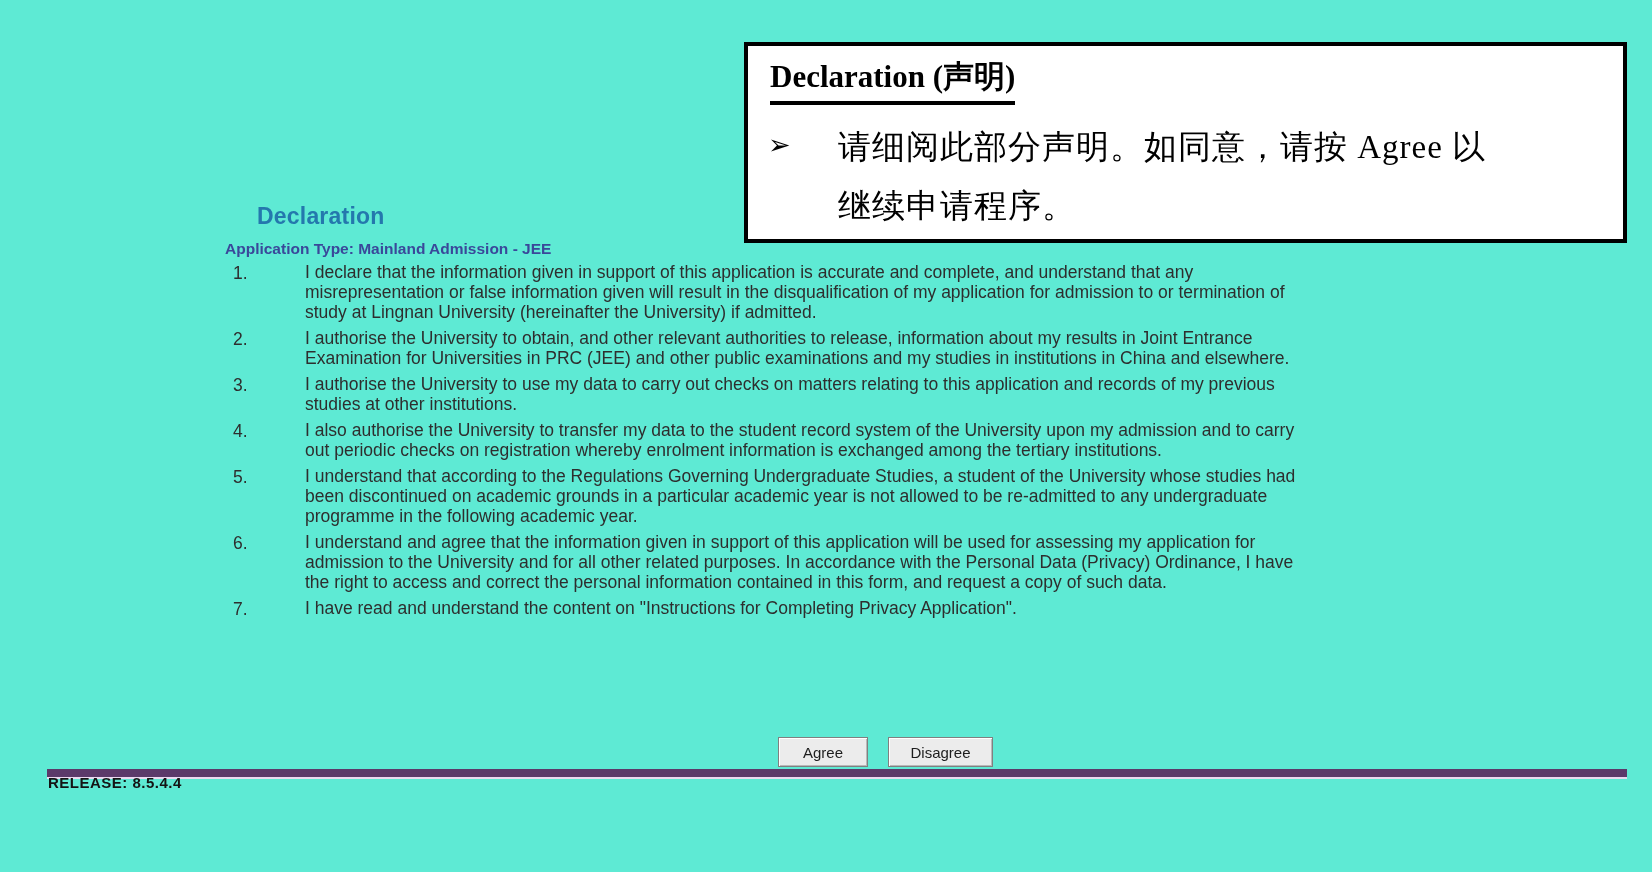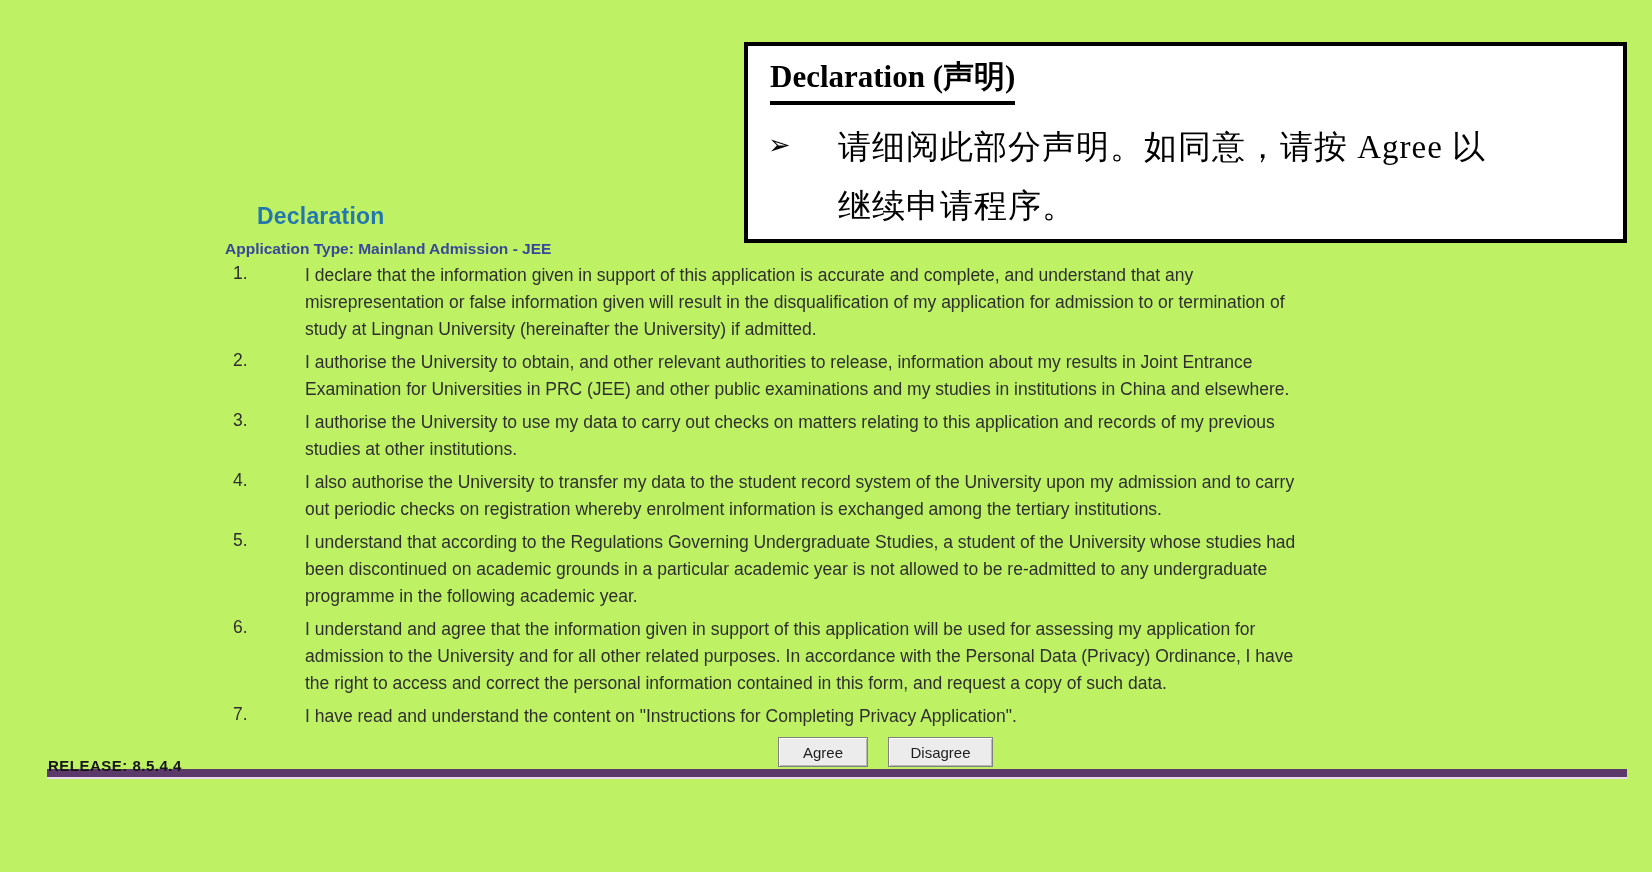--- a/index.html
+++ b/index.html
@@ -1,20 +1,20 @@
 <!DOCTYPE html>
 <html><head>
 <meta charset="utf-8">
 <style>
   html, body { margin: 0; padding: 0; background: #ffffff; }
   .page {
     position: relative;
     width: 1652px;
     height: 872px;
-    background: #bef264;
+    background: #5eead4;
     font-family: "Liberation Sans", sans-serif;
     overflow: hidden;
   }
 
   
   .callout {
     position: absolute;
     left: 744px; top: 42px;
     width: 883px; height: 201px;
     border: 4px solid #000000;
@@ -85,21 +85,21 @@
   }
   .decl-num {
     flex: none;
     width: 72px;
     font-size: 17.5px;
     line-height: 23.5px;
     color: #2e2e2e;
   }
   .decl-text {
     font-size: 17.5px;
-    line-height: 27px;
+    line-height: 20px;
     color: #2e2e2e;
     white-space: pre-line;
     width: 1185px;
   }
 
   
   .btn-row {
     position: absolute;
     left: 778px; top: 737px;
     display: flex;
@@ -124,21 +124,21 @@
   
   .rule-purple {
     position: absolute;
     left: 47px; top: 769px;
     width: 1580px; height: 8px;
     background: #5b3a6a;
     border-bottom: 2px solid #ead9f0;
   }
   .release {
     position: absolute;
-    left: 48px; top: 757px;
+    left: 48px; top: 774px;
     font-size: 15px;
     font-weight: bold;
     color: #141414;
     letter-spacing: 0.5px;
   }
   .copyright {
     position: absolute;
     left: 45px; top: 833px;
     font-size: 17px;
     font-weight: bold;

